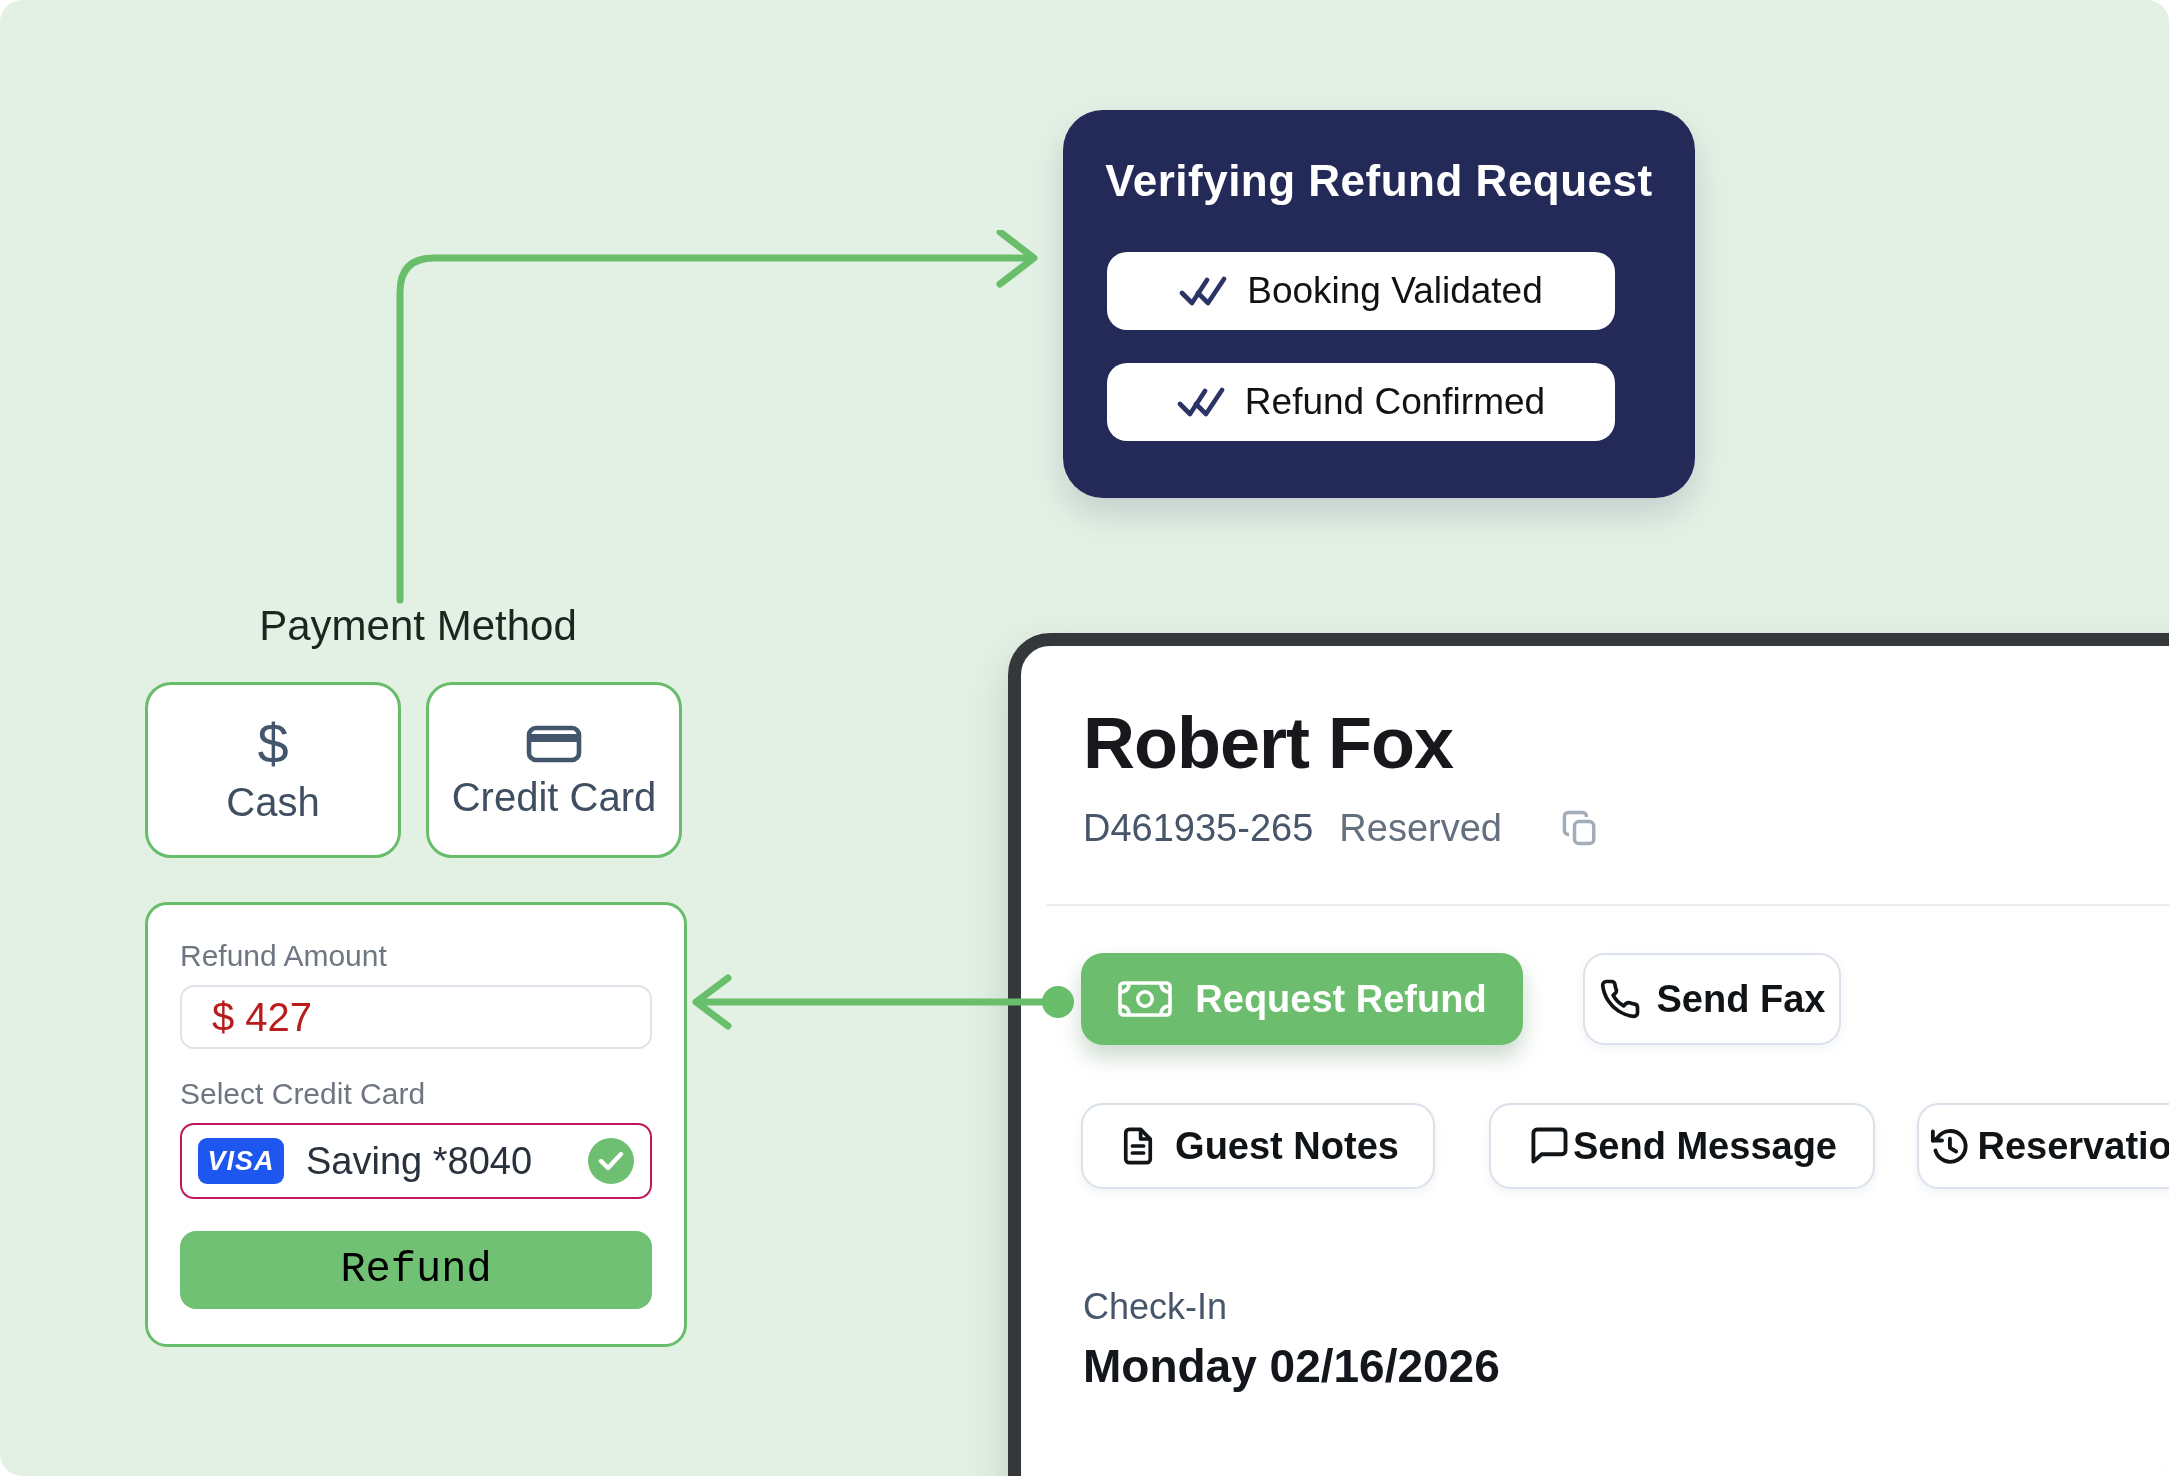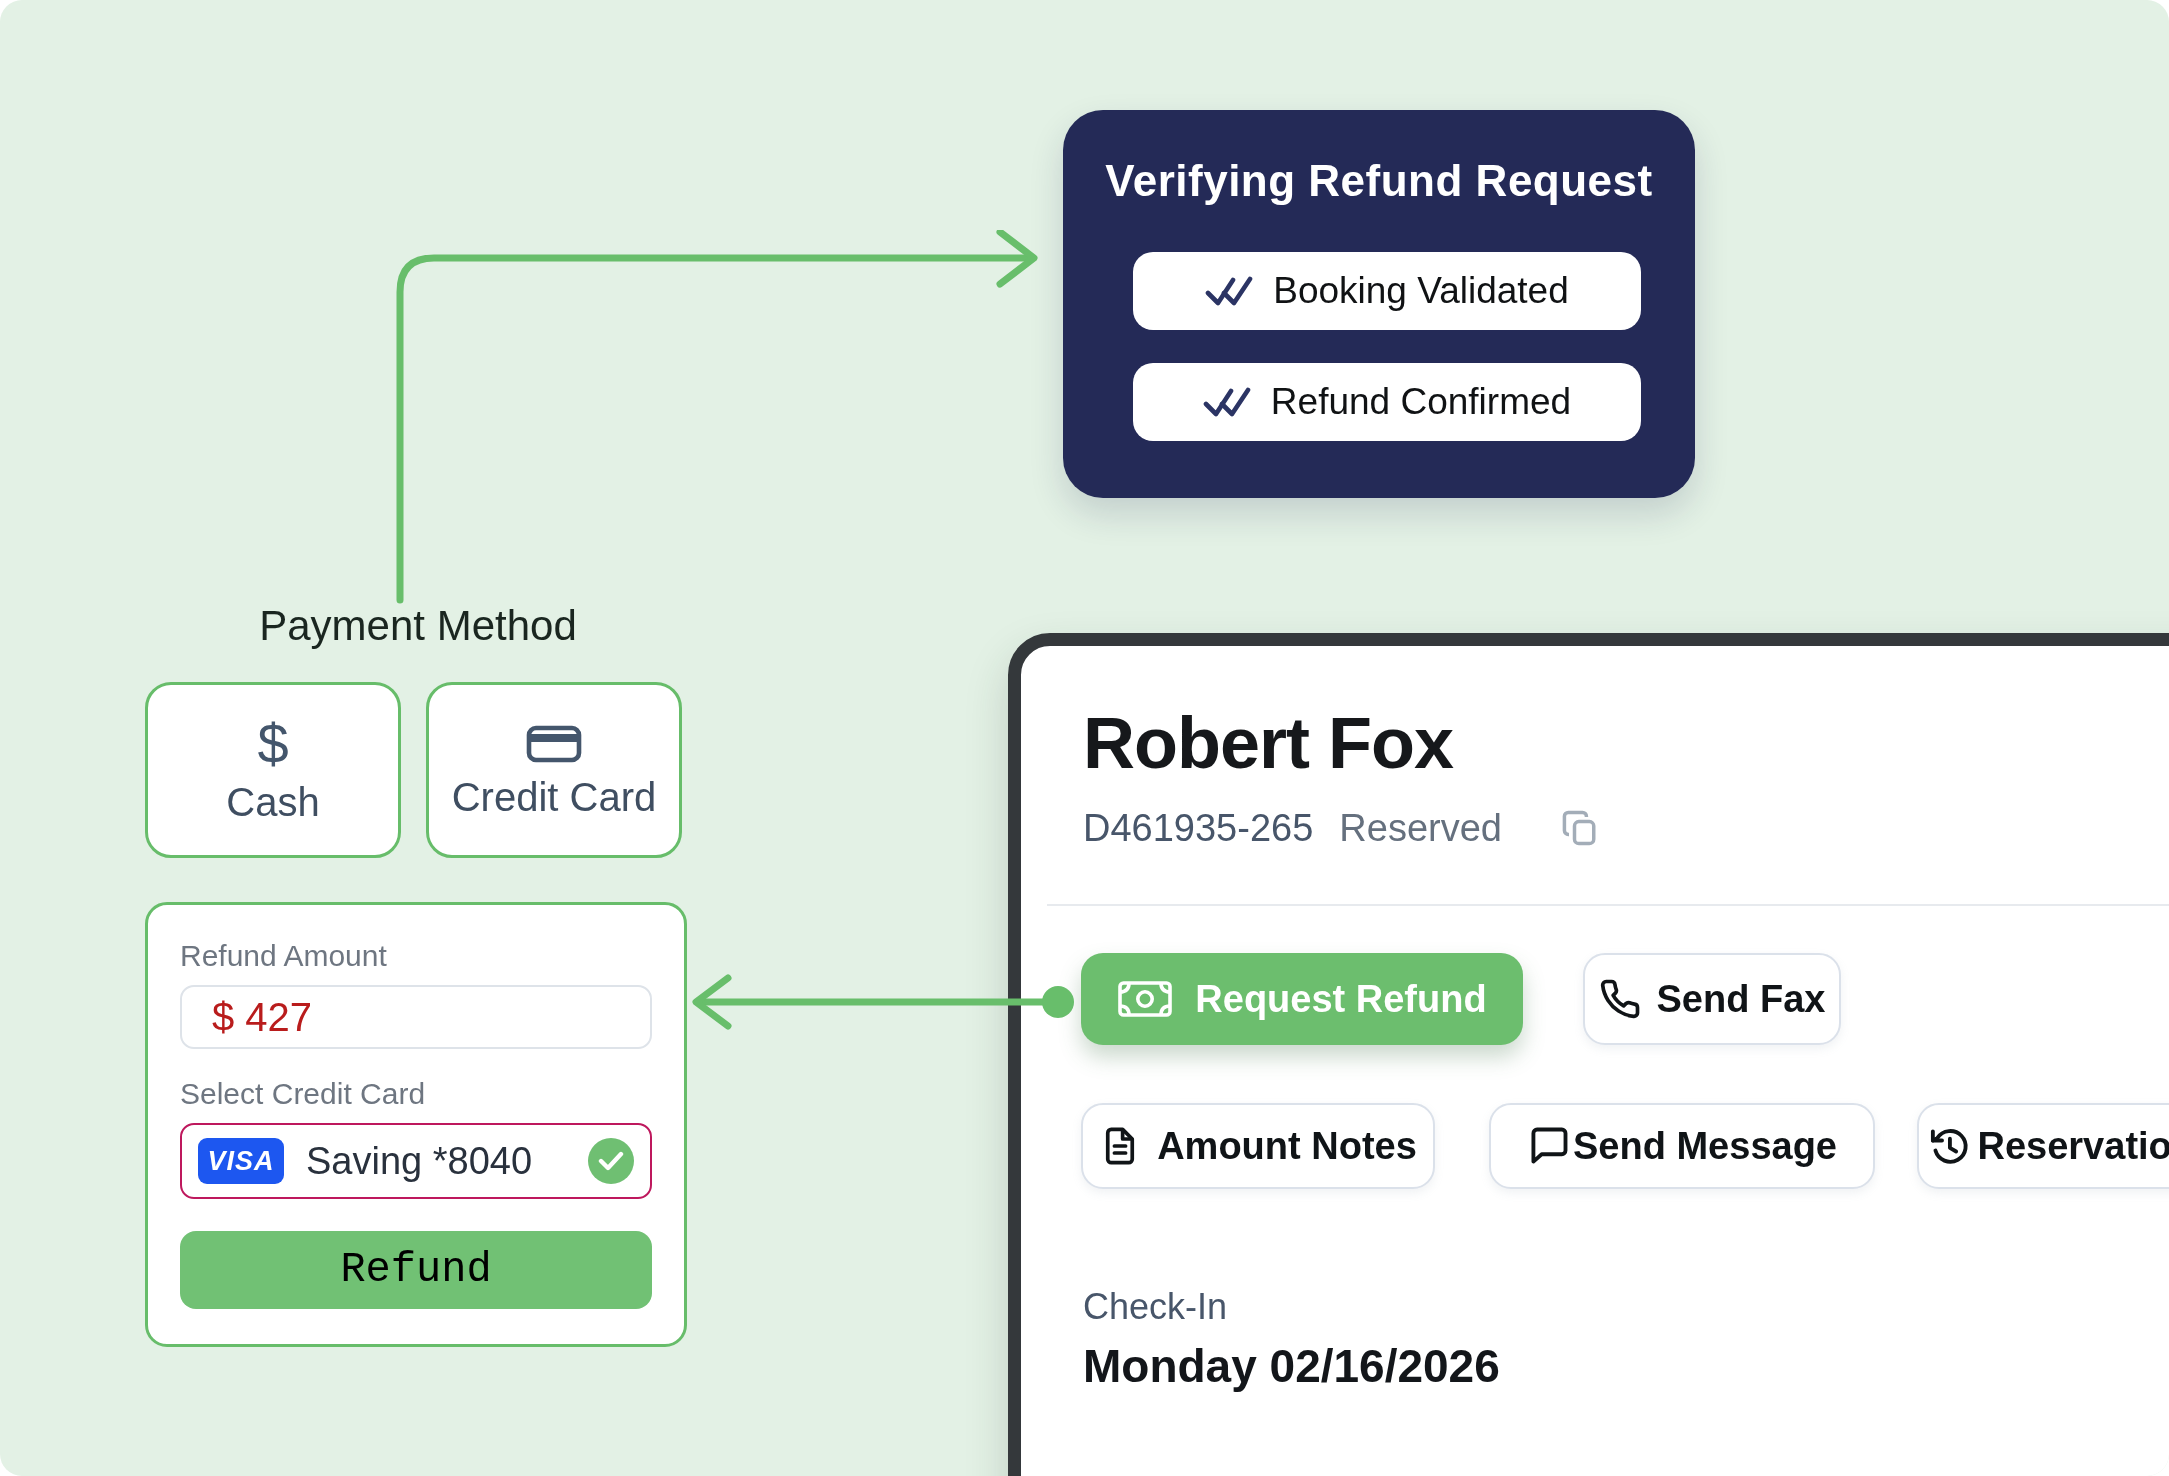--- a/index.html
+++ b/index.html
@@ -12,21 +12,21 @@
   .verify-card{
     position:absolute; left:1063px; top:110px; width:632px; height:388px;
     background:#242a57; border-radius:40px;
     box-shadow:0 16px 34px rgba(30,40,80,.16);
   }
   .verify-title{
     position:absolute; left:0; top:46px; width:100%; text-align:center;
     color:#ffffff; font-size:44px; font-weight:600; letter-spacing:.5px;
   }
   .verify-pill{
-    position:absolute; left:70px; width:508px; height:78px;
+    position:absolute; left:44px; width:508px; height:78px;
     background:#ffffff; border-radius:20px;
     display:flex; align-items:center; justify-content:center; gap:20px;
   }
   .verify-pill.p1{ top:142px; } .verify-pill.p2{ top:253px; }
   .verify-pill span{ color:#101214; font-size:37px; font-weight:500; }
   
   .arrow-svg{ position:absolute; z-index:30; pointer-events:none; }
   
   .pm-label{
     position:absolute; left:168px; top:602px; width:500px; text-align:center;
@@ -207,21 +207,21 @@
       </svg>
       <span>Send Fax</span>
     </div>
 
     <div class="action-btn row2 btn-notes">
       <svg width="42" height="42" viewBox="0 0 24 24" fill="none">
         <path d="M13.5 2.5 H7 a2 2 0 0 0 -2 2 v15 a2 2 0 0 0 2 2 h10 a2 2 0 0 0 2 -2 V8 z" stroke="#101417" stroke-width="2.1" stroke-linejoin="round"></path>
         <path d="M13.5 2.5 V8 H19" stroke="#101417" stroke-width="2.1" stroke-linejoin="round"></path>
         <path d="M8.8 12 h6.4 M8.8 16 h6.4" stroke="#101417" stroke-width="2.1" stroke-linecap="round"></path>
       </svg>
-      <span>Amount Notes</span>
+      <span>Guest Notes</span>
     </div>
     <div class="action-btn row2 btn-message">
       <svg width="44" height="44" viewBox="0 0 24 24" fill="none">
         <path d="M21 14.5 a2 2 0 0 1 -2 2 H8 l-4.5 4 V5 a2 2 0 0 1 2 -2 H19 a2 2 0 0 1 2 2 z" stroke="#101417" stroke-width="2.1" stroke-linejoin="round"></path>
       </svg>
       <span>Send Message</span>
     </div>
     <div class="action-btn row2 btn-history">
       <svg width="44" height="44" viewBox="0 0 24 24" fill="none">
         <path d="M3.2 4 V9 H8.2" stroke="#101417" stroke-width="2.1" stroke-linecap="round" stroke-linejoin="round"></path>

